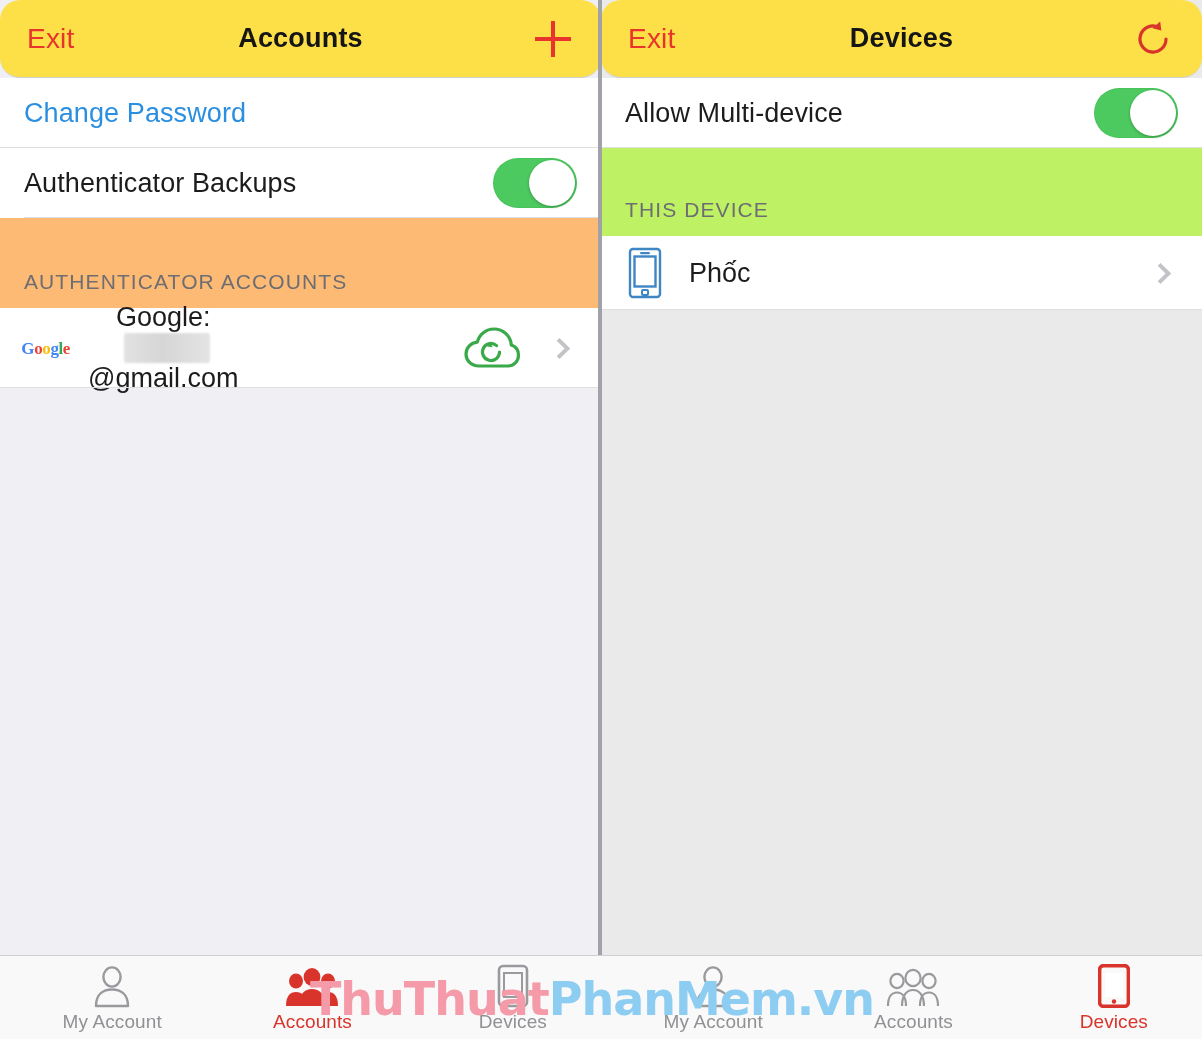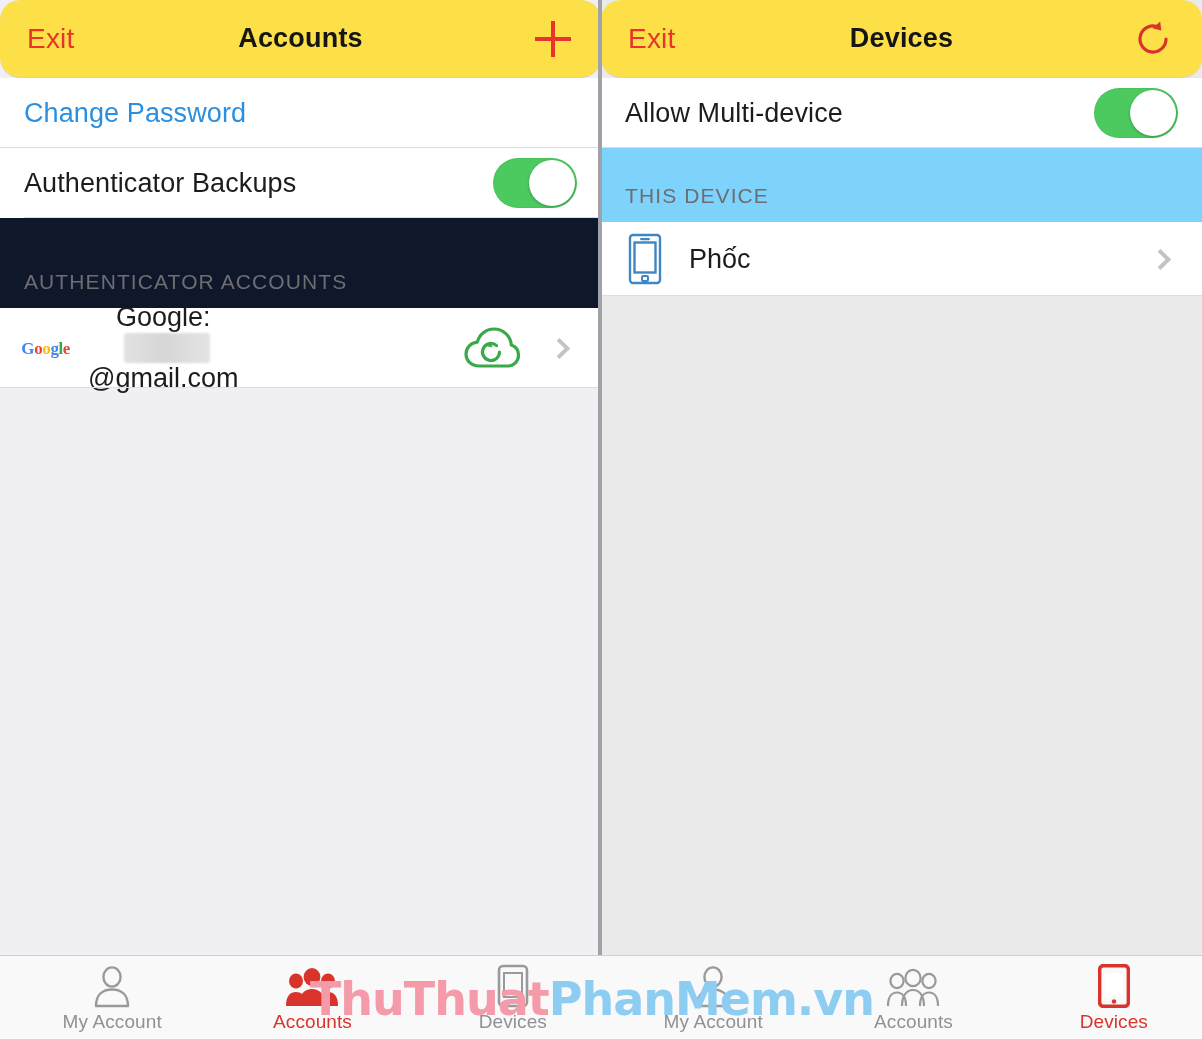--- a/index.html
+++ b/index.html
@@ -105,22 +105,22 @@
 
   
   .section-header{
     font-size:21px;
     color:#6d6d72;
     letter-spacing:1.1px;
     display:flex; align-items:flex-end;
     padding:0 24px 14px 24px;
     flex:0 0 auto;
   }
-  .section-header.lh{ height:90px; background:#0f172a; }
-  .section-header.rh{ height:74px; background:#7dd3fc; }
+  .section-header.lh{ height:90px; background:#fdba74; }
+  .section-header.rh{ height:88px; background:#bef264; }
 
   
   .row-account{ height:80px; }
   .google-badge{
     width:46px; height:30px;
     display:flex; align-items:center; justify-content:flex-end;
     flex:0 0 46px;
     margin-right:18px;
   }
   .gtext{

